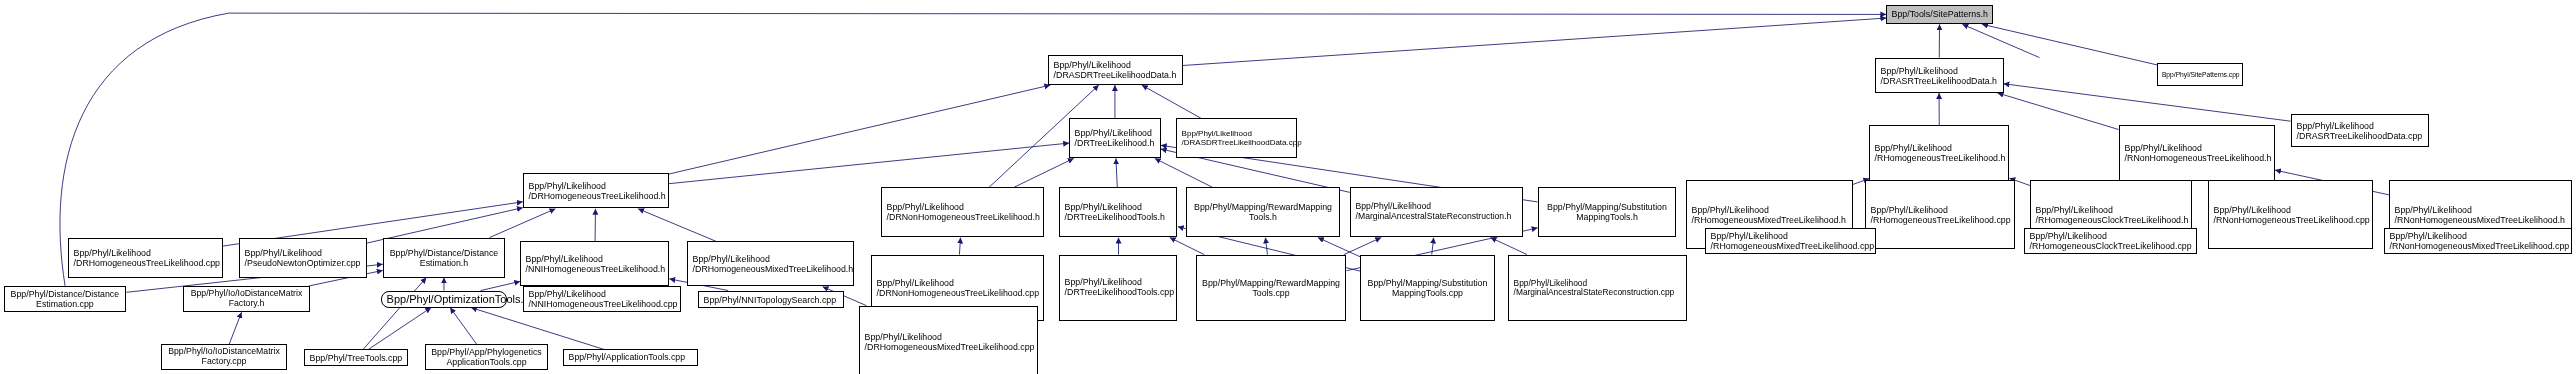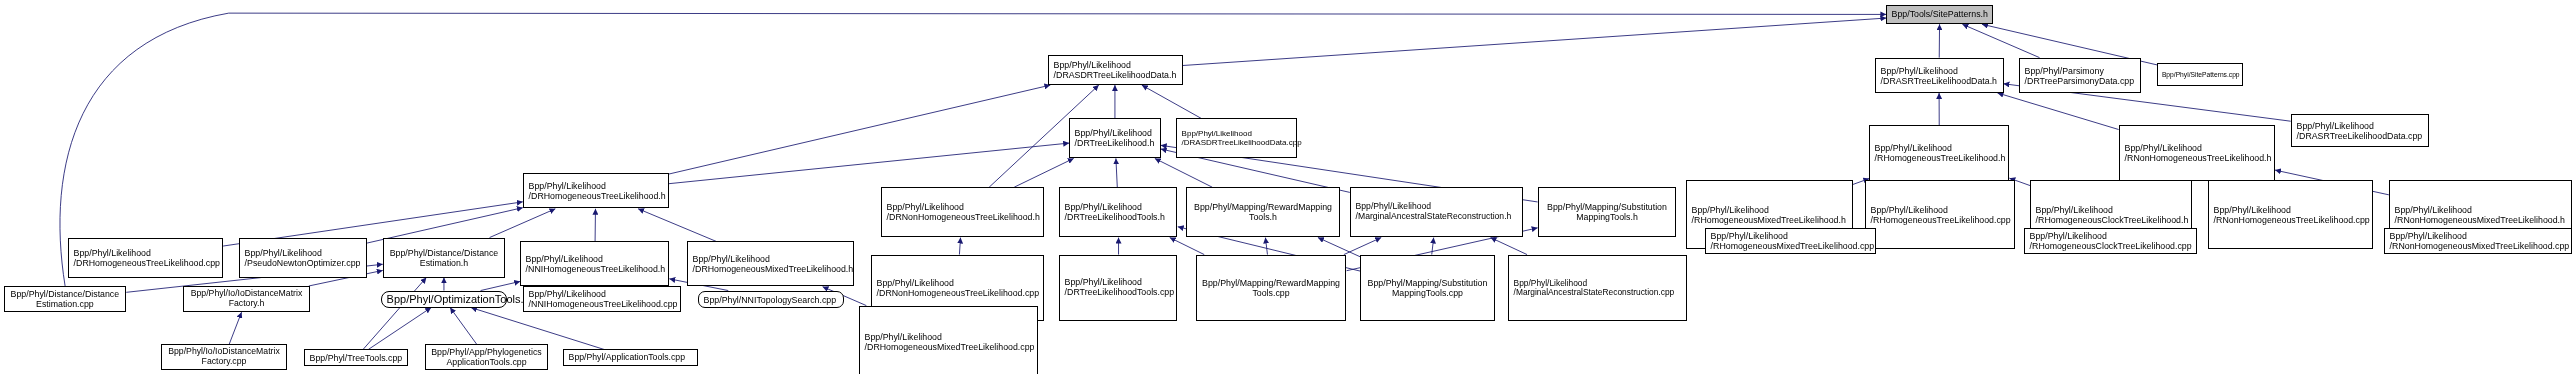--- a/index.html
+++ b/index.html
@@ -76,22 +76,20 @@
       <path d="M350.3,526.0 L369.2,477.0" fill="none" stroke="#191970" stroke-width="1.3" marker-end="url(#arrowhead)"></path>
       <path d="M563.0,534.0 L659.0,470.0" fill="none" stroke="#191970" stroke-width="1.3" marker-end="url(#arrowhead)"></path>
       <path d="M728.5,526.0 L687.9,470.0" fill="none" stroke="#191970" stroke-width="1.3" marker-end="url(#arrowhead)"></path>
       <path d="M923.2,534.0 L719.8,470.0" fill="none" stroke="#191970" stroke-width="1.3" marker-end="url(#arrowhead)"></path>
     </svg>
 <div class="node root" style="left: 1886px; top: 4.6px; width: 107px; height: 19.6px; font-size: 8.8px; line-height: 10px; padding: 1.3px 4.6px;"><span>Bpp/Tools/SitePatterns.h</span></div>
     <div class="node" style="left: 1048px; top: 55px; width: 135px; height: 30px; font-size: 8.8px; line-height: 10px; padding: 1.3px 4.6px;"><span>Bpp/Phyl/Likelihood
 /DRASDRTreeLikelihoodData.h</span></div>
     <div class="node" style="left: 1875px; top: 58px; width: 129px; height: 35px; font-size: 8.8px; line-height: 10px; padding: 1.3px 4.6px;"><span>Bpp/Phyl/Likelihood
 /DRASRTreeLikelihoodData.h</span></div>
-    <div class="node" style="left: 2019px; top: 58px; width: 122px; height: 35px; font-size: 8.8px; line-height: 10px; padding: 1.3px 4.6px;"><span>Bpp/Phyl/Parsimony
-/DRTreeParsimonyData.cpp</span></div>
     <div class="node" style="left: 2157px; top: 63px; width: 86px; height: 23px; font-size: 6.7px; line-height: 7.5px; padding: 1.3px 3.9px;"><span>Bpp/Phyl/SitePatterns.cpp</span></div>
     <div class="node" style="left: 1069px; top: 118px; width: 92px; height: 40px; font-size: 8.8px; line-height: 10px; padding: 1.3px 4.6px;"><span>Bpp/Phyl/Likelihood
 /DRTreeLikelihood.h</span></div>
     <div class="node" style="left: 1176px; top: 118px; width: 121px; height: 40px; font-size: 8px; line-height: 9px; padding: 1.3px 4.6px;"><span>Bpp/Phyl/Likelihood
 /DRASDRTreeLikelihoodData.cpp</span></div>
     <div class="node" style="left: 1869px; top: 125px; width: 140px; height: 56px; font-size: 8.8px; line-height: 10px; padding: 1.3px 4.6px;"><span>Bpp/Phyl/Likelihood
 /RHomogeneousTreeLikelihood.h</span></div>
     <div class="node" style="left: 2119px; top: 125px; width: 156px; height: 56px; font-size: 8.8px; line-height: 10px; padding: 1.3px 4.6px;"><span>Bpp/Phyl/Likelihood
 /RNonHomogeneousTreeLikelihood.h</span></div>
     <div class="node" style="left: 2291px; top: 114px; width: 138px; height: 33px; font-size: 8.8px; line-height: 10px; padding: 1.3px 4.6px;"><span>Bpp/Phyl/Likelihood
@@ -144,21 +142,21 @@
 /RHomogeneousClockTreeLikelihood.cpp</span></div>
     <div class="node" style="left: 2384px; top: 228px; width: 188px; height: 26px; font-size: 8.8px; line-height: 10px; padding: 1.3px 4.6px;"><span>Bpp/Phyl/Likelihood
 /RNonHomogeneousMixedTreeLikelihood.cpp</span></div>
     <div class="node center" style="left: 3.9px; top: 286px; width: 122px; height: 26px; font-size: 8.8px; line-height: 10px; padding: 1.3px 4.6px;"><span>Bpp/Phyl/Distance/Distance
 Estimation.cpp</span></div>
     <div class="node center" style="left: 183px; top: 286px; width: 127px; height: 26px; font-size: 8.7px; line-height: 9.7px; padding: 1.3px 4.6px;"><span>Bpp/Phyl/Io/IoDistanceMatrix
 Factory.h</span></div>
     <div class="node" style="left: 381px; top: 291px; width: 126px; height: 17px; font-size: 11px; line-height: 9.7px; padding: 1.3px 4.6px; border-radius: 8px;"><span>Bpp/Phyl/OptimizationTools.h</span></div>
     <div class="node" style="left: 523px; top: 286px; width: 158px; height: 26px; font-size: 8.8px; line-height: 10px; padding: 1.3px 4.6px;"><span>Bpp/Phyl/Likelihood
 /NNIHomogeneousTreeLikelihood.cpp</span></div>
-    <div class="node" style="left: 698px; top: 291px; width: 146px; height: 17px; font-size: 8.8px; line-height: 10px; padding: 1.3px 4.6px; border-radius: 7px;"><span>Bpp/Phyl/NNITopologySearch.cpp</span></div>
+    <div class="node" style="left: 698px; top: 291px; width: 146px; height: 17px; font-size: 8.8px; line-height: 10px; padding: 1.3px 4.6px;"><span>Bpp/Phyl/NNITopologySearch.cpp</span></div>
     <div class="node" style="left: 859px; top: 306px; width: 179px; height: 71px; font-size: 8.8px; line-height: 10px; padding: 1.3px 4.6px;"><span>Bpp/Phyl/Likelihood
 /DRHomogeneousMixedTreeLikelihood.cpp</span></div>
     <div class="node center" style="left: 161px; top: 344px; width: 126px; height: 26px; font-size: 8.7px; line-height: 9.7px; padding: 1.3px 4.6px;"><span>Bpp/Phyl/Io/IoDistanceMatrix
 Factory.cpp</span></div>
     <div class="node" style="left: 304px; top: 349px; width: 104px; height: 17px; font-size: 8.8px; line-height: 10px; padding: 1.3px 4.6px;"><span>Bpp/Phyl/TreeTools.cpp</span></div>
     <div class="node center" style="left: 425px; top: 344px; width: 123px; height: 26px; font-size: 8.8px; line-height: 10px; padding: 1.3px 4.6px;"><span>Bpp/Phyl/App/Phylogenetics
 ApplicationTools.cpp</span></div>
     <div class="node" style="left: 563px; top: 349px; width: 135px; height: 17px; font-size: 8.7px; line-height: 9.7px; padding: 1.3px 4.6px;"><span>Bpp/Phyl/ApplicationTools.cpp</span></div>
   </div>
 

